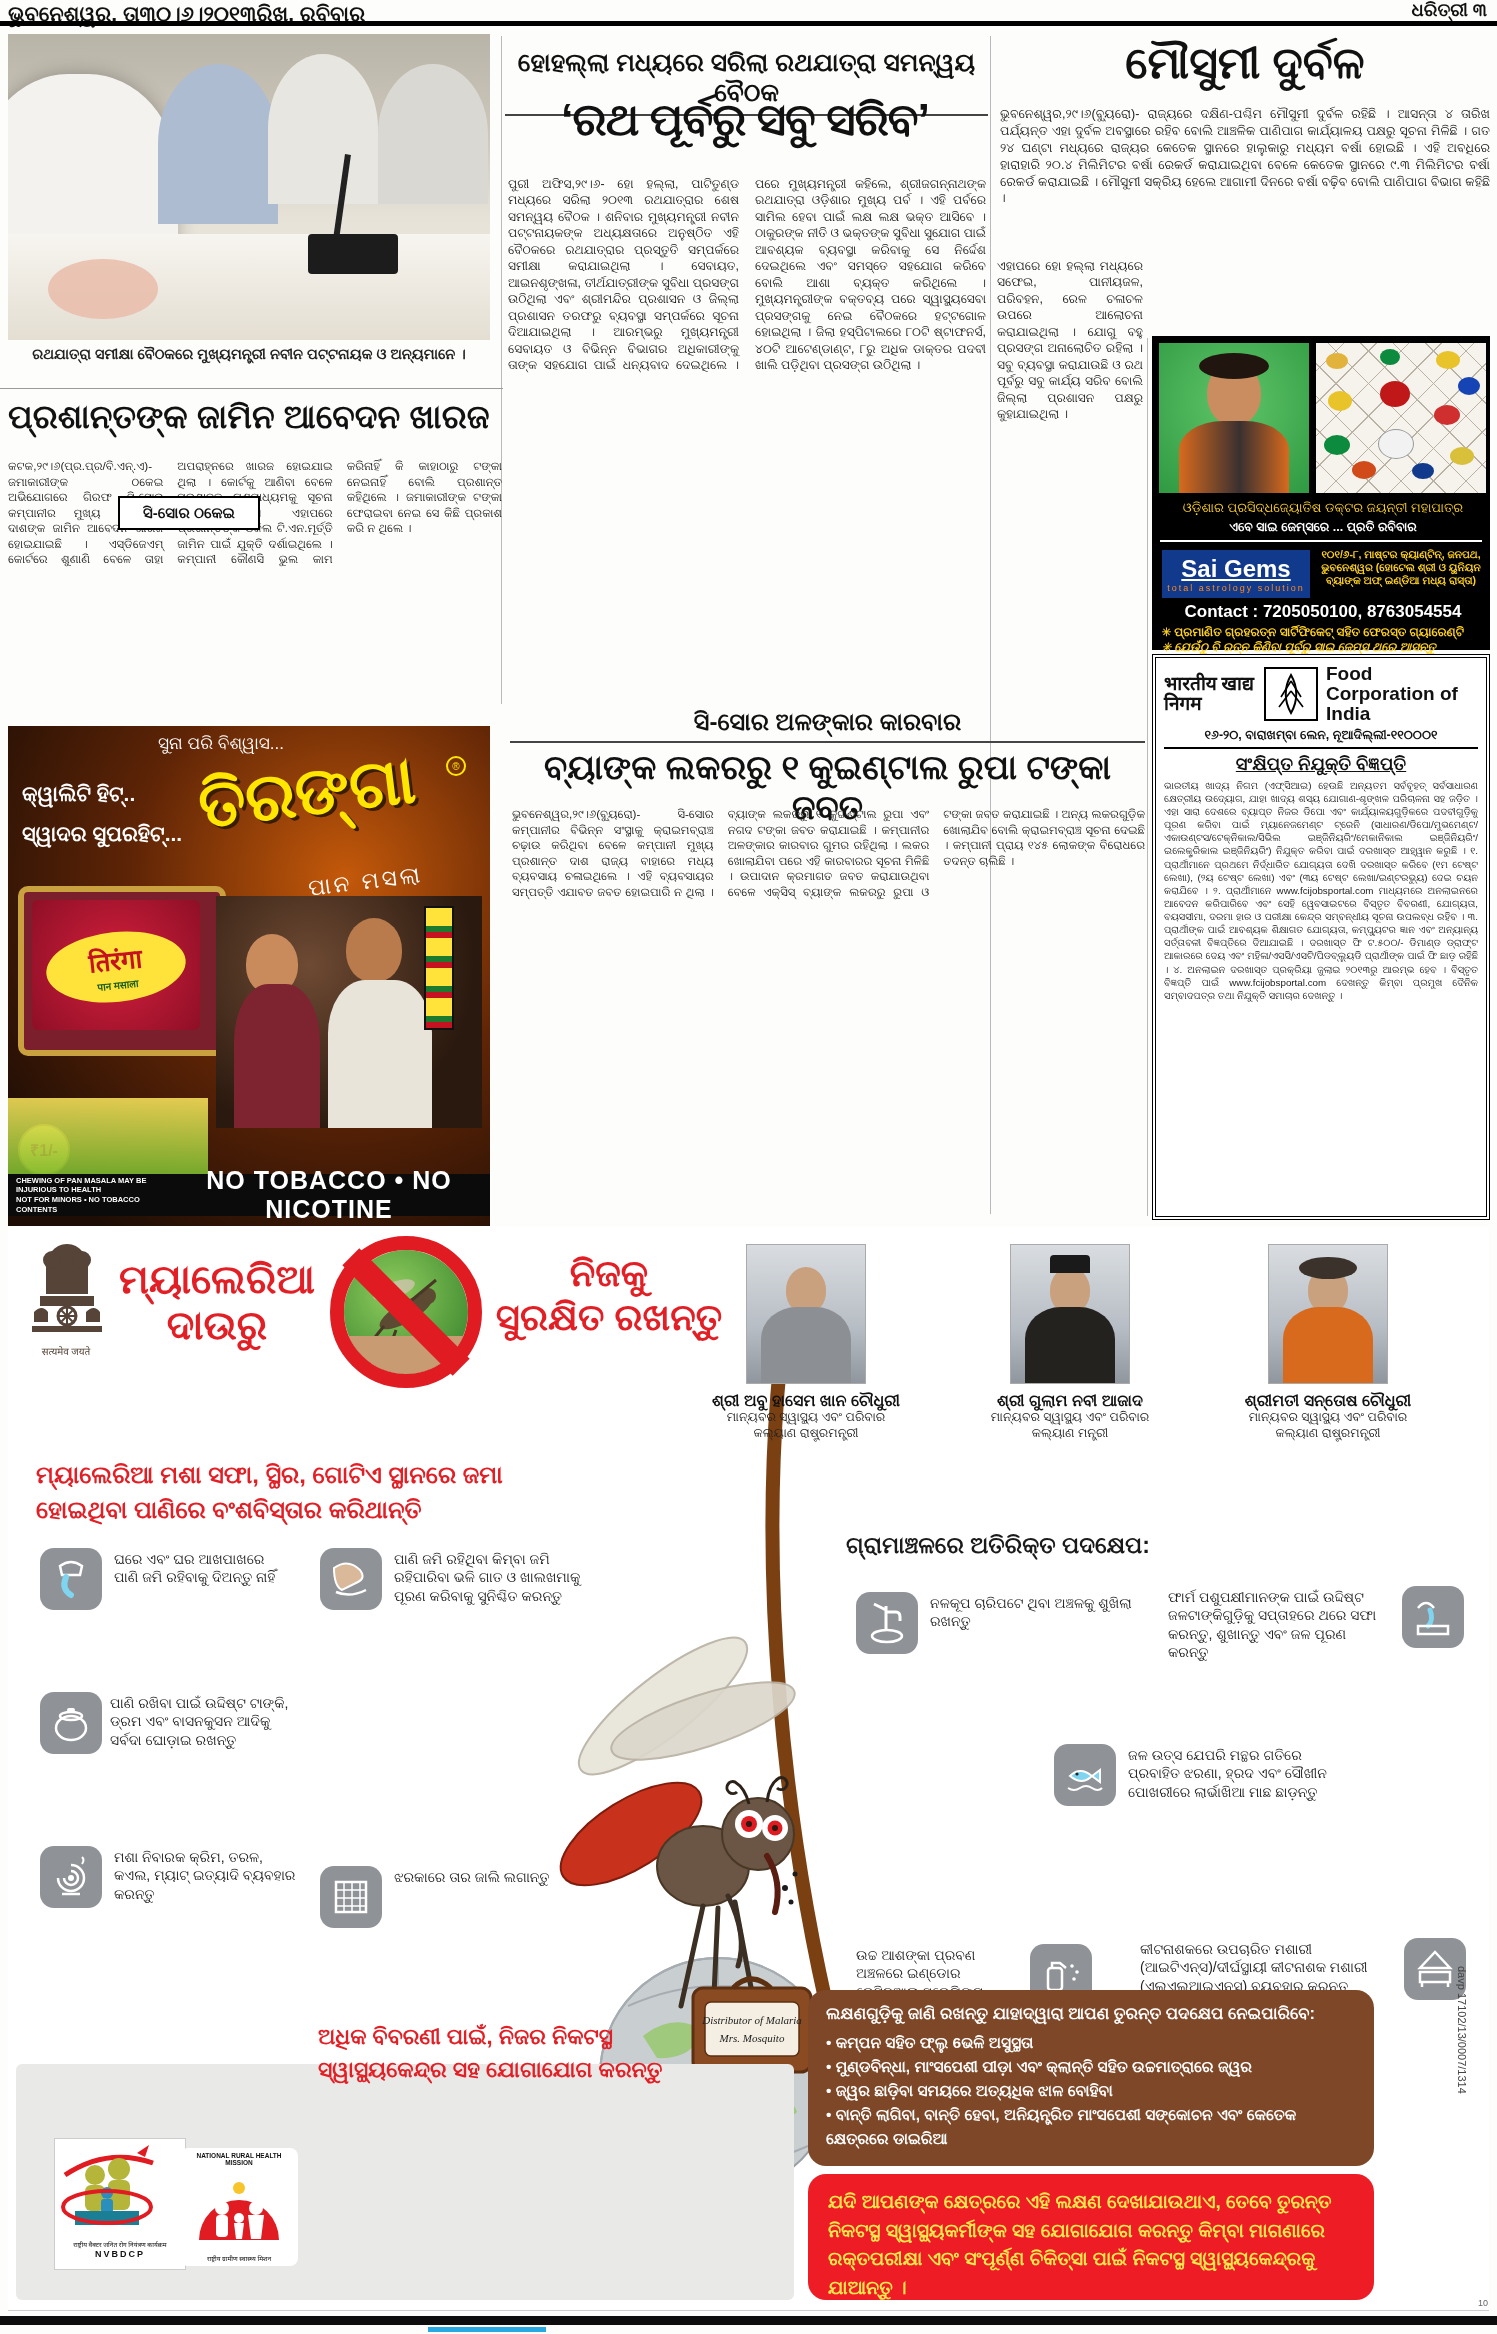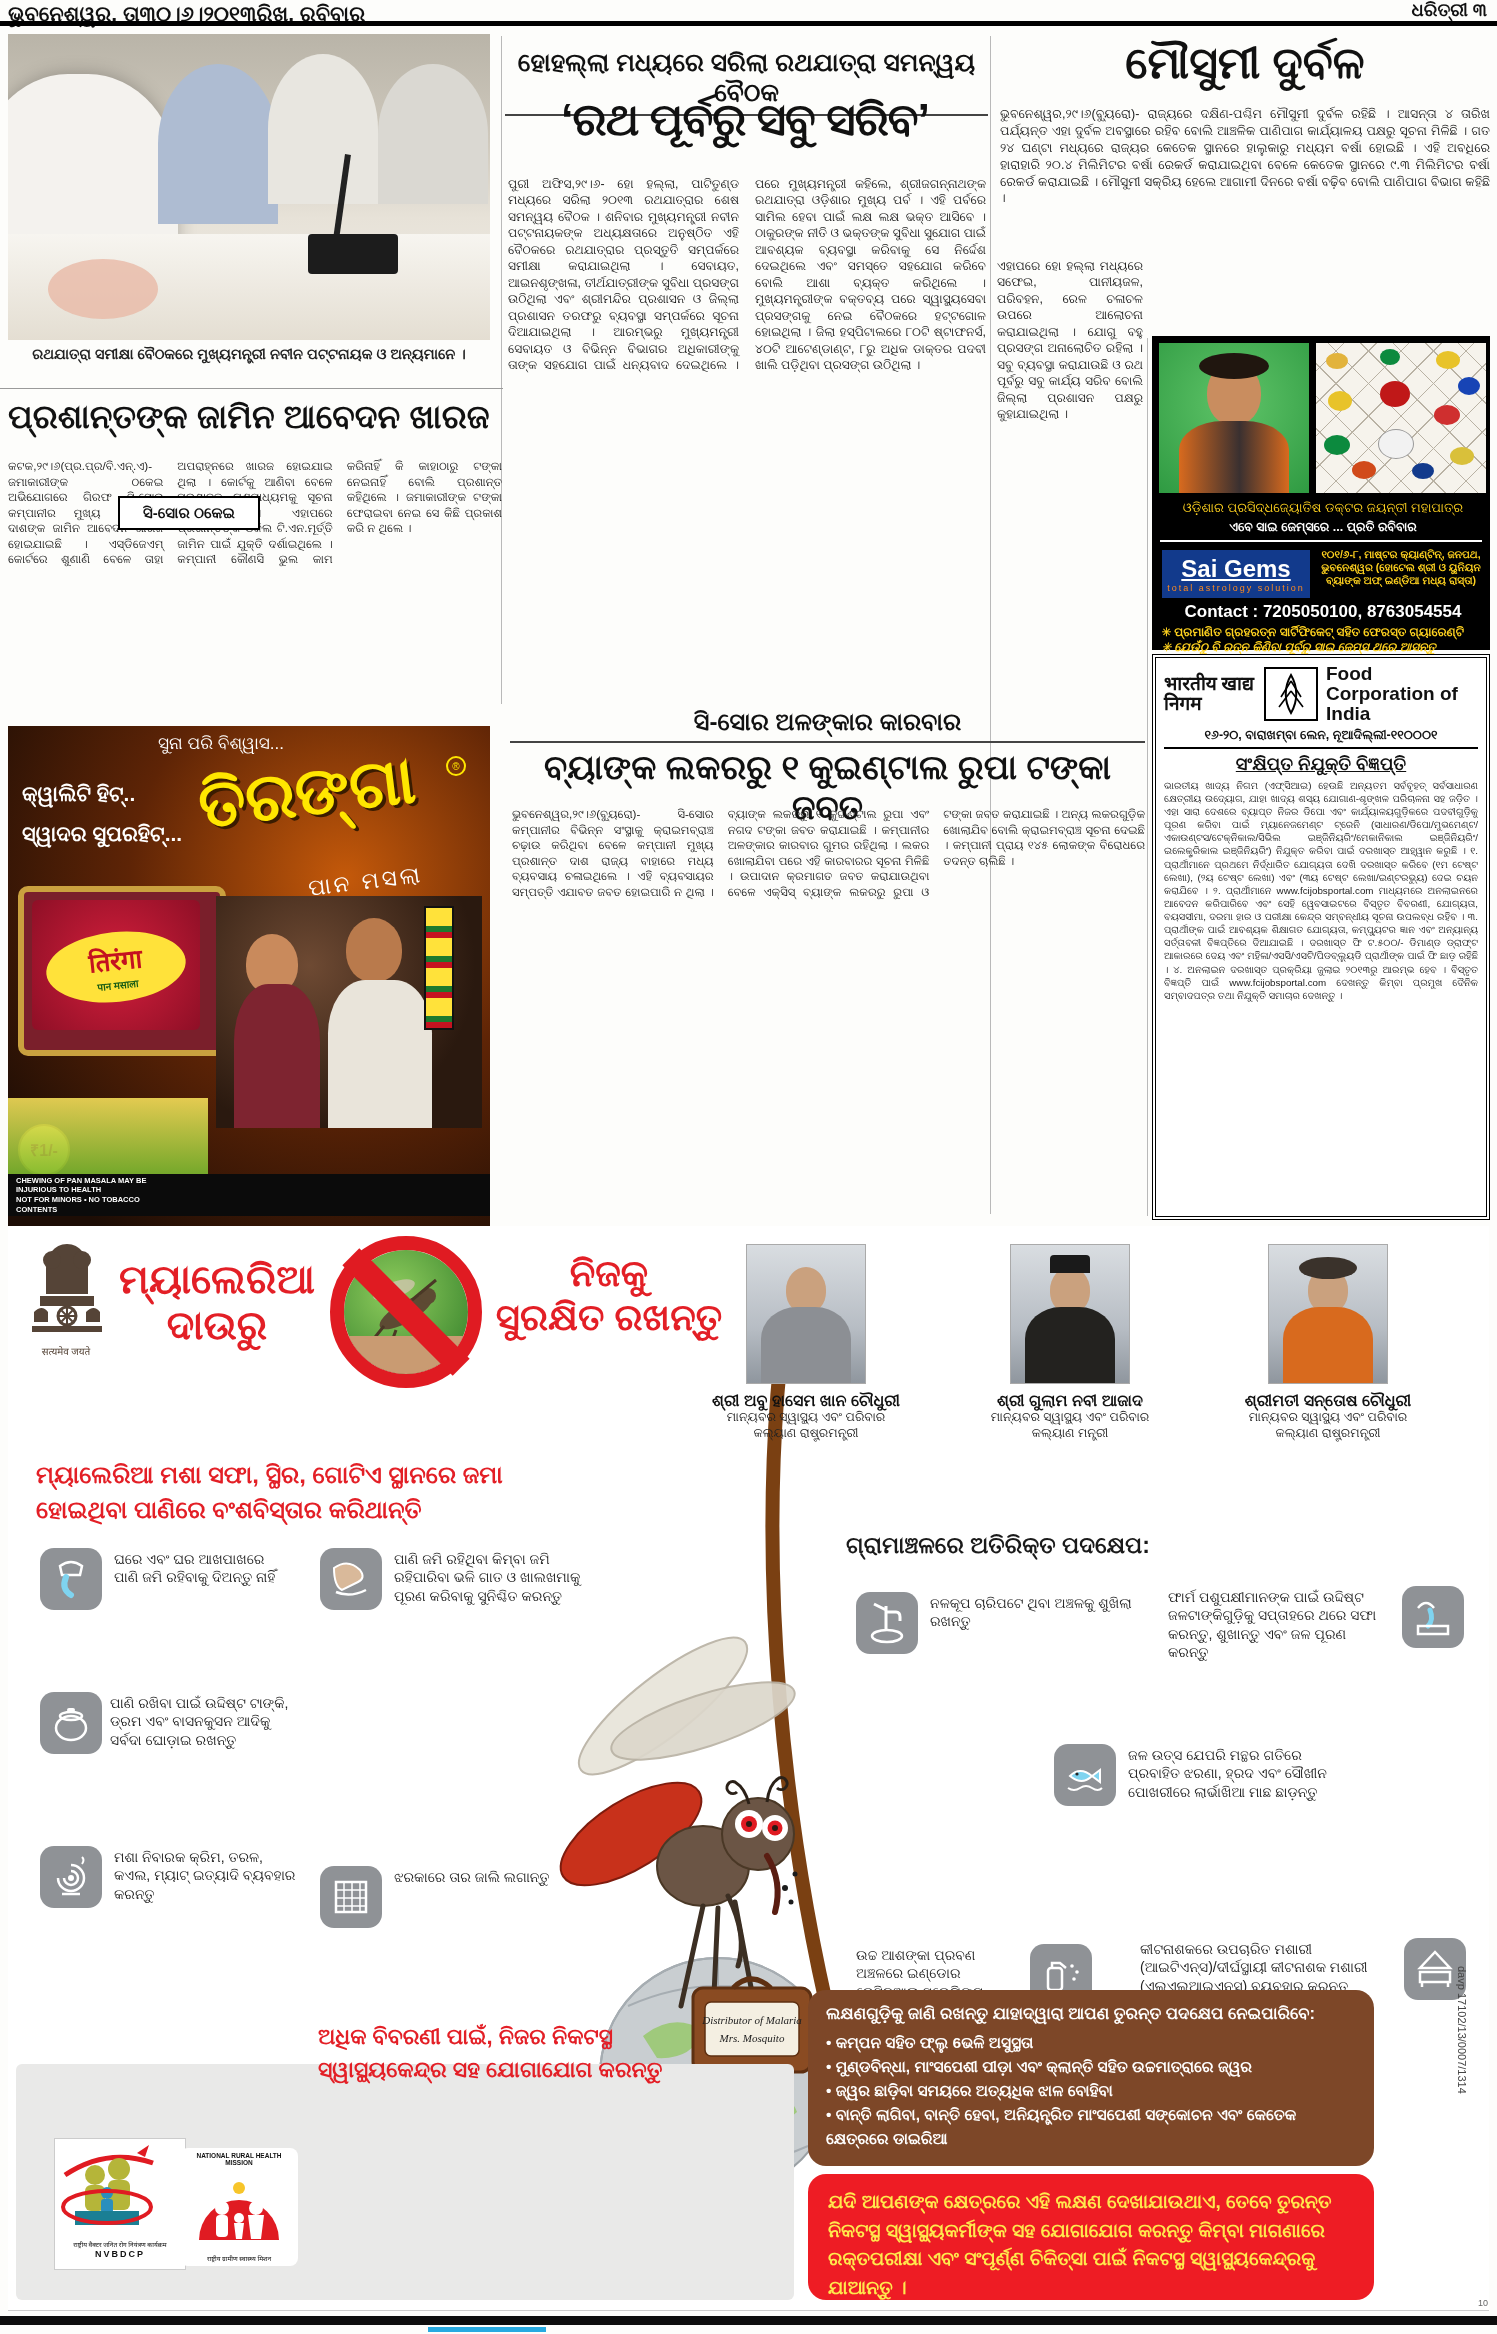--- a/index.html
+++ b/index.html
@@ -147,20 +147,21 @@
   <div class="abs" style="left:10px;top:398px;width:48px;height:48px;border-radius:50%;background:#ffe23a;border:2px solid #b8860b;
               display:flex;align-items:center;justify-content:center;font-weight:bold;color:#c41220;font-size:16px;">
     <span>₹1/-</span>
   </div>
   <div class="abs" style="left:0;top:372px;width:200px;height:76px;background:linear-gradient(180deg,rgba(255,233,94,.85),rgba(124,184,47,.9));"></div>
   <div class="abs" style="left:0;top:448px;width:482px;height:42px;background:#0b0b0b;display:flex;align-items:center;gap:10px;padding:0 8px;box-sizing:border-box;">
     <div style="width:150px;font-size:7.5px;color:#fff;line-height:1.3;font-weight:bold;">
       <div>CHEWING OF PAN MASALA MAY BE INJURIOUS TO HEALTH</div>
       <div>NOT FOR MINORS • NO TOBACCO CONTENTS</div>
     </div>
+    <div style="flex:1;text-align:center;font-size:25px;font-weight:bold;color:#fff;letter-spacing:1px;">NO TOBACCO • NO NICOTINE</div>
   </div>
 </div>
 
 <div class="abs" style="left:510px;top:708px;width:635px;text-align:center;font-size:24px;font-weight:bold;
             padding-bottom:5px;border-bottom:2px solid #444;">ସି-ସୋର ଅଳଙ୍କାର କାରବାର</div>
 <div class="abs" style="left:510px;top:748px;width:635px;text-align:center;font-size:34px;font-weight:bold;">ବ୍ୟାଙ୍କ ଲକରରୁ ୧ କୁଇଣ୍ଟାଲ ରୁପା ଟଙ୍କା ଜବତ</div>
 <div class="abs j cols3" style="left:512px;top:806px;width:633px;height:406px;font-size:11.6px;">ଭୁବନେଶ୍ୱର,୨୯।୬(ବ୍ୟୁରୋ)- ସି-ସୋର କମ୍ପାନୀର ବିଭିନ୍ନ ସଂସ୍ଥାକୁ କ୍ରାଇମବ୍ରାଞ୍ଚ ଚଢ଼ାଉ କରିଥିବା ବେଳେ କମ୍ପାନୀ ମୁଖ୍ୟ ପ୍ରଶାନ୍ତ ଦାଶ ରାଜ୍ୟ ବାହାରେ ମଧ୍ୟ ବ୍ୟବସାୟ ଚଳାଇଥିଲେ । ଏହି ବ୍ୟବସାୟର ସମ୍ପତ୍ତି ଏଯାବତ ଜବତ ହୋଇପାରି ନ ଥିଲା । ବ୍ୟାଙ୍କ ଲକରରୁ ୧ କୁଇଣ୍ଟାଲ ରୁପା ଏବଂ ନଗଦ ଟଙ୍କା ଜବତ କରାଯାଇଛି । କମ୍ପାନୀର ଅଳଙ୍କାର କାରବାର ଗୁମର ରହିଥିଲା । ଲକର ଖୋଲାଯିବା ପରେ ଏହି କାରବାରର ସୂଚନା ମିଳିଛି । ଉପାଦାନ କ୍ରମାଗତ ଜବତ କରାଯାଉଥିବା ବେଳେ ଏକ୍ସିସ୍ ବ୍ୟାଙ୍କ ଲକରରୁ ରୁପା ଓ ଟଙ୍କା ଜବତ କରାଯାଇଛି । ଅନ୍ୟ ଲକରଗୁଡ଼ିକ ଖୋଲାଯିବ ବୋଲି କ୍ରାଇମବ୍ରାଞ୍ଚ ସୂଚନା ଦେଇଛି । କମ୍ପାନୀ ପ୍ରାୟ ୧୪୫ ଲୋକଙ୍କ ବିରୋଧରେ ତଦନ୍ତ ଚାଲିଛି ।</div>
 
 <div class="abs" style="left:8px;top:1226px;width:1481px;height:1084px;background:#fff;border-bottom:1px solid #ccc;">
 

